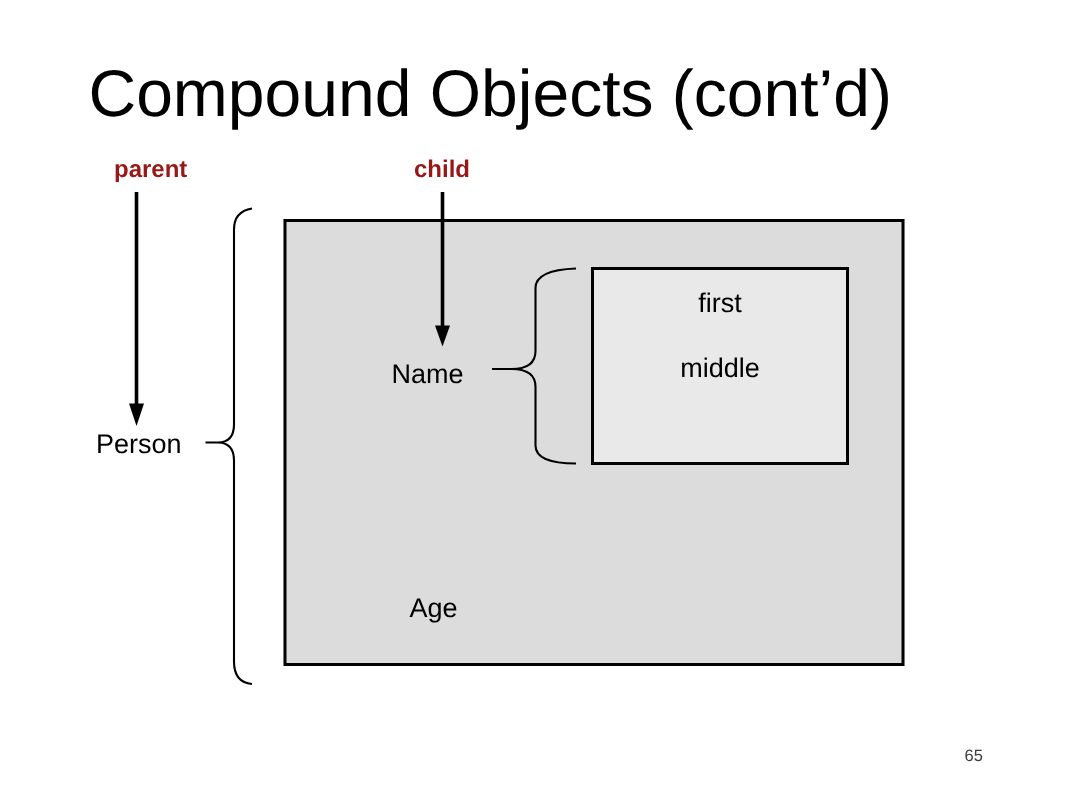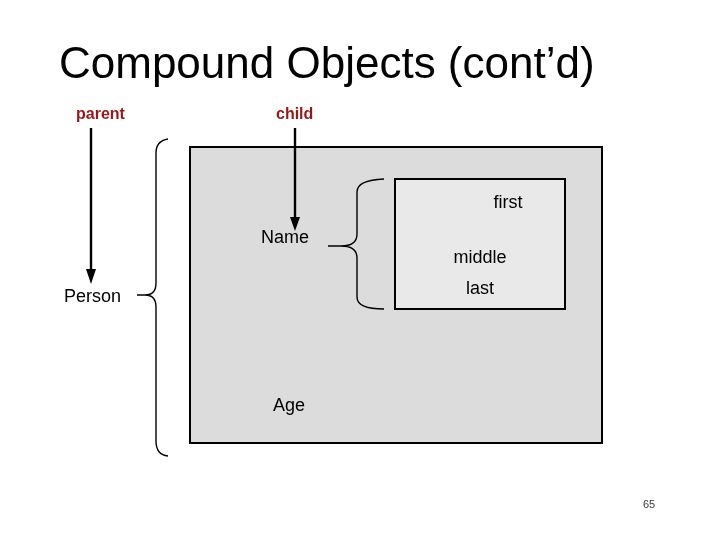--- a/index.html
+++ b/index.html
@@ -37,21 +37,21 @@
   }
   .red{
     color:var(--accent-red);
     font-size:16px;
     font-weight:700;
     line-height:17px;
   }
   .parent-lbl{left:76px;top:105px;}
   .child-lbl{left:276px;top:105px;}
   .person-lbl{left:64px;top:287px;}
-  .name-lbl{left:261px;top:228px;text-align:center;}
+  .name-lbl{left:261px;top:240px;text-align:center;}
   .age-lbl{left:273px;top:396px;}
   .outer-box{
     position:absolute;
     left:189px;top:146px;
     width:414px;height:298px;
     background:var(--outer-box-fill);
     border:2px solid #000;
   }
   .inner-box{
     position:absolute;
@@ -62,22 +62,22 @@
   }
   .field{
     position:absolute;
     left:394px;
     width:172px;
     text-align:center;
     font-size:18px;
     line-height:19px;
     color:var(--text-black);
   }
-  .field-first{top:193px;margin-left:28px;}
-  .field-middle{top:248px;}
+  .field-first{top:193px;}
+  .field-middle{top:236px;}
   .field-last{top:279px;}
   .overlay{
     position:absolute;
     left:0;top:0;
     width:720px;height:540px;
     pointer-events:none;
   }
   .overlay path, .overlay line{
     stroke:#000;
     fill:none;
@@ -105,21 +105,20 @@
 
   <div class="outer-box"></div>
   <div class="inner-box"></div>
 
   <div class="lbl person-lbl">Person</div>
   <div class="lbl name-lbl">Name</div>
   <div class="lbl age-lbl">Age</div>
 
   <div class="field field-first">first</div>
   <div class="field field-middle">middle</div>
-  <div class="field field-last">last</div>
 
   <svg class="overlay" viewBox="0 0 720 540" xmlns="http://www.w3.org/2000/svg">
 
     <g class="arrow">
       <line x1="91" y1="128" x2="91" y2="271"></line>
       <polygon points="91,284 86,269 96,269"></polygon>
     </g>
 
     <g class="arrow">
       <line x1="295" y1="128" x2="295" y2="219"></line>

